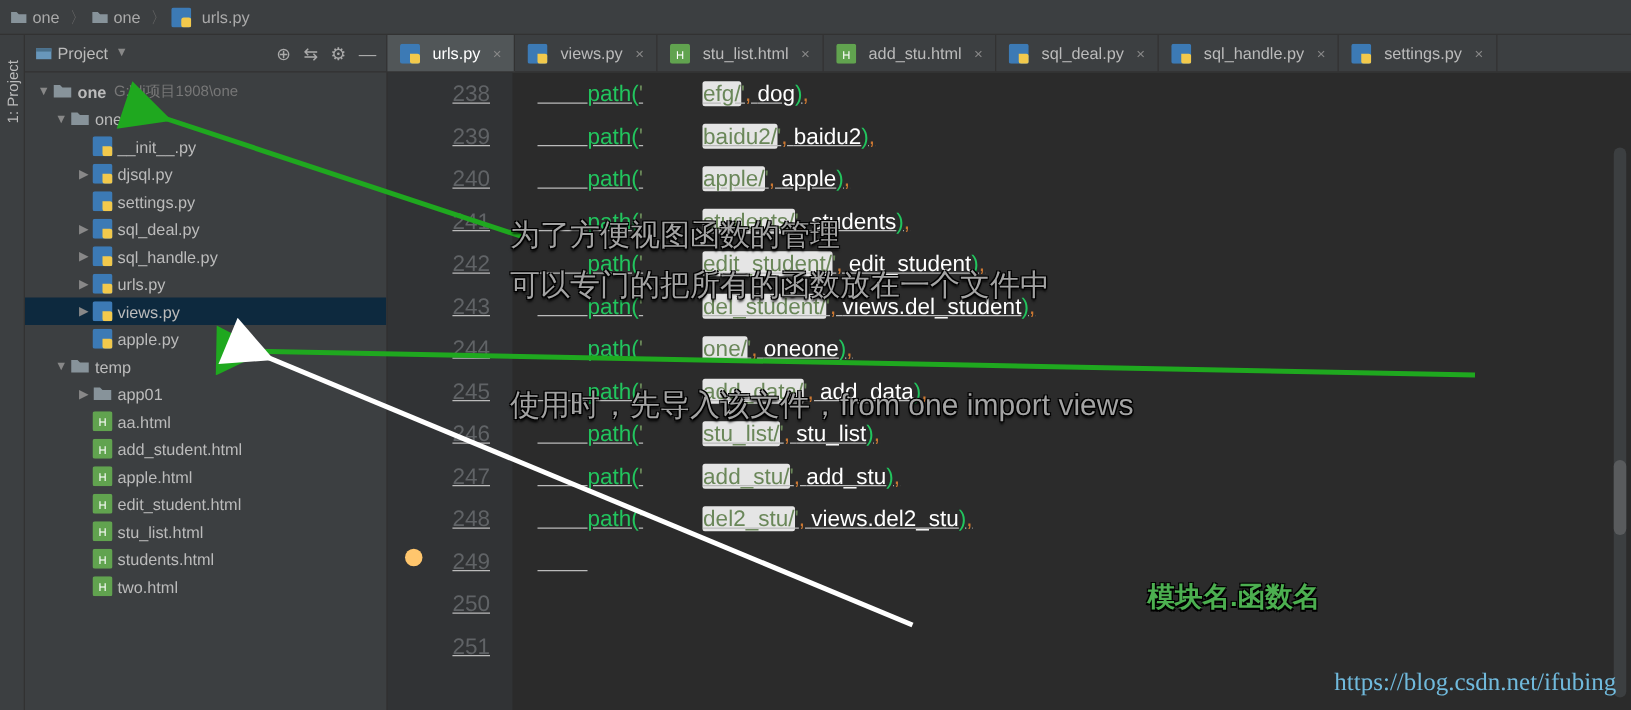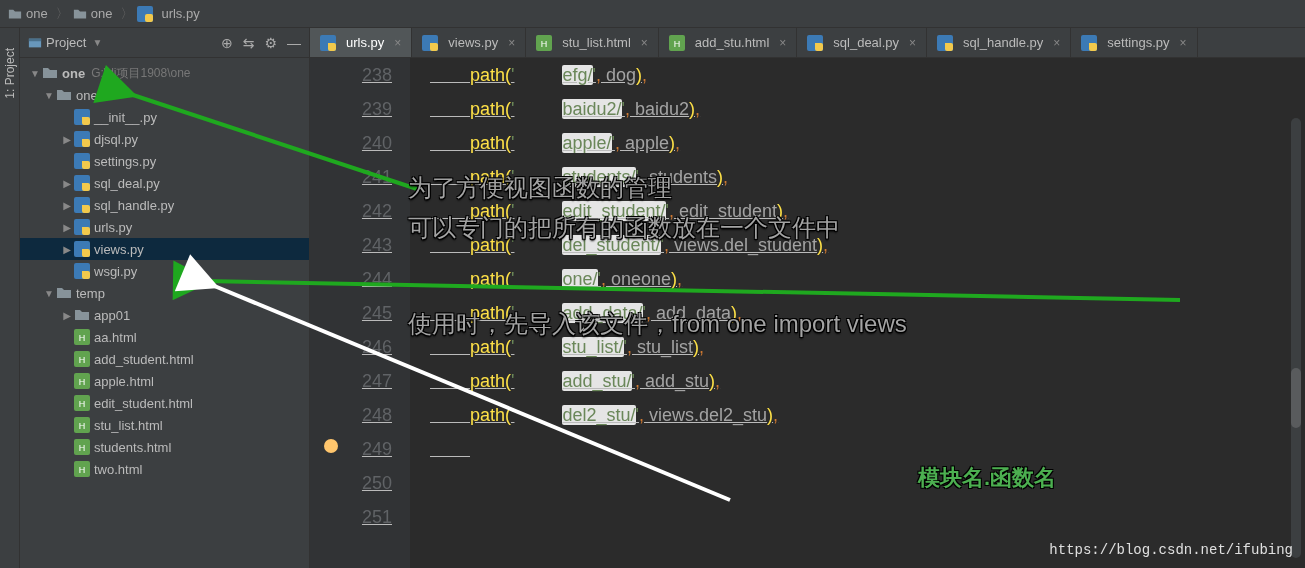--- a/index.html
+++ b/index.html
@@ -33,30 +33,30 @@
 .tabs { height:30px; background:#3c3f41; display:flex; align-items:stretch; border-bottom:1px solid #323232; }
 .tab { display:flex; align-items:center; padding:0 10px; font-size:13px; color:#bbb; border-right:1px solid #323232; cursor:pointer; gap:6px; }
 .tab.active { background:#515658; color:#fff; }
 .tab .close { color:#888; font-size:12px; margin-left:4px; }
 .code-area { flex:1; display:flex; font-family:"Consolas","JetBrains Mono",monospace; font-size:18px; line-height:34px; overflow:hidden; position:relative;text-decoration:underline; }
 .gutter { width:100px; background:#313335; text-align:right; padding-right:18px; color:#606366; }
 .gutter-line { height:34px; position:relative; }
 .bulb { position:absolute; left:14px; top:7px; width:14px; height:14px; background:#ffc66d; border-radius:50%; }
 .code { flex:1; padding:0 0 0 20px; color:#a9b7c6; position:relative; }
 .code-line { height:34px; white-space:pre; }
-.kw-func { color:#fde047; }
+.kw-func { color:#22c55e; }
 .str { color:#6a8759; }
-.id { color:#a3a3a3; }
+.id { color:#ffffff; }
 .strbg { background:#e5e5e5; border-radius:2px;margin-left:48px; }
 .comma { color:#cc7832; }
 .overlay { position:absolute; pointer-events:none; top:0; left:0; width:100%; height:100%; }
 .note-text { position:absolute; color:#a3a3a3; font-size:24px; font-weight:500; text-shadow: -1px -1px 0 #000, 1px -1px 0 #000, -1px 1px 0 #000, 1px 1px 0 #000, 0 2px 2px #000; font-family:"Microsoft YaHei",sans-serif; }
 .note-green { color:#4caf50; font-weight:bold; font-size:22px; text-shadow:-1px -1px 0 #000, 1px -1px 0 #000, -1px 1px 0 #000, 1px 1px 0 #000;margin-top:23px; }
 svg.arrow-svg { position:absolute; top:0; left:0; width:1305px; height:568px; }
-.watermark { position:absolute; right:12px; bottom:10px; font-size:14px; color:#ffffff; opacity:0.85; font-family:Liberation Mono, monospace; }
+.watermark { position:absolute; right:12px; bottom:10px; font-size:20px; color:#7dd3fc; opacity:0.85; font-family:Liberation Serif, serif; }
 .scrollbar { position:absolute; right:4px; top:60px; width:10px; height:440px; background:#3c3f41; border-radius:5px; }
 .scrollbar-thumb { position:absolute; top:250px; width:10px; height:60px; background:#595b5d; border-radius:5px; }
 </style>
 </head>
 <body>
 
 <div class="breadcrumb">
   <span class="bc-item">
     <span class="bc-folder-icon"><svg viewBox="0 0 16 16">
           <path fill="#87939a" d="M1 3h5l2 2h7v8H1z"></path>
@@ -195,21 +195,21 @@
           <span class="fname">views.py</span>
         </div>
         <div class="tree-row indent-2">
           <span class="noarrow"></span>
           <span class="icon">
             <svg viewBox="0 0 16 16">
               <rect width="16" height="16" rx="2" fill="#3c7ab5"></rect>
               <path fill="#f2c94c" d="M8 8h6a2 2 0 0 1 2 2v4a2 2 0 0 1-2 2h-4a2 2 0 0 1-2-2z"></path>
             </svg>
           </span>
-          <span class="fname">wsgi.py</span>
+          <span class="fname">apple.py</span>
         </div>
         <div class="tree-row indent-1">
           <span class="arrow">▼</span>
           <span class="icon">
             <svg viewBox="0 0 16 16">
               <path fill="#87939a" d="M1 3h5l2 2h7v8H1z"></path>
             </svg>
           </span>
           <span class="fname">temp</span>
         </div>

